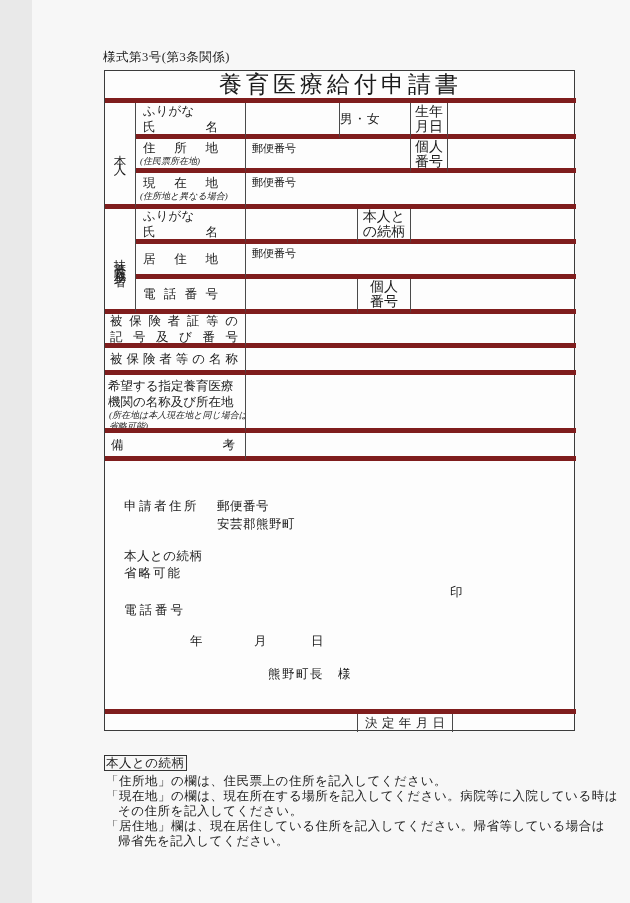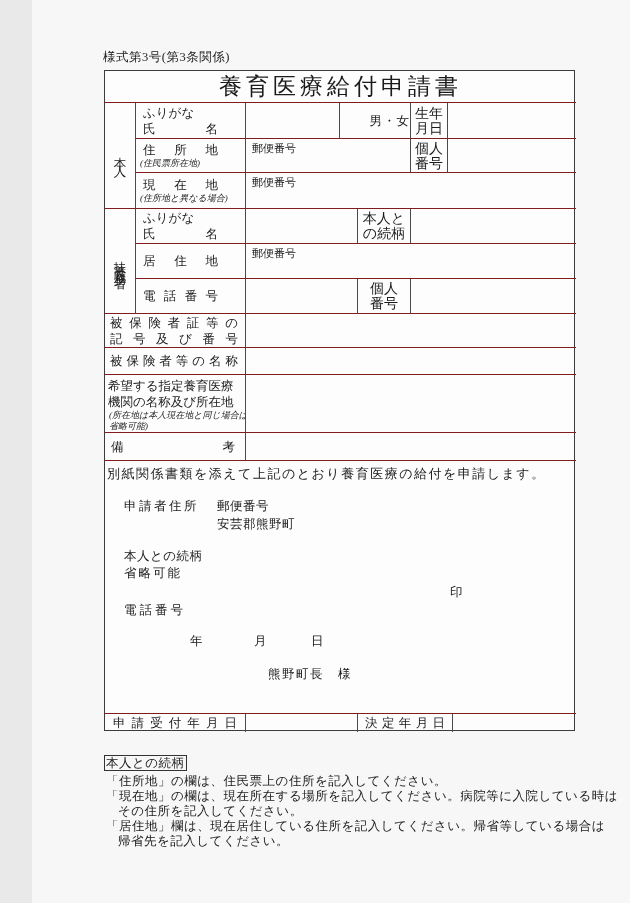--- a/index.html
+++ b/index.html
@@ -10,27 +10,27 @@
     overflow:hidden;
     margin-left:32px;
   }
   .abs { position:absolute; }
   .form-number { left:71px; top:49px; font-size:12.5px; letter-spacing:0.5px; }
   .form {
     position:absolute; left:72px; top:70px; width:471px; height:661px;
     border:1px solid #3c3c3c; background:#fdfdfd;
   }
   .cell {
-    position:absolute; border-right:1px solid #4a4a4a; border-bottom:1px solid #7f1d1d;
+    position:absolute; border-right:1px solid #4a4a4a; border-bottom:5px solid #7f1d1d;
     font-size:12.5px; line-height:16px; overflow:hidden;
   }
   .cell.no-r { border-right:none; }
   .cell.no-b { border-bottom:none; }
   .vcenter { display:flex; flex-direction:column; justify-content:center; }
-  .hcenter { align-items:flex-end; text-align:center; }
+  .hcenter { align-items:flex-start; text-align:center; }
   .title-cell { font-size:23px; letter-spacing:4px; line-height:30px;
     display:flex; align-items:center; justify-content:center; }
   .jfy { text-align:justify; text-align-last:justify; }
   .lbl-line { margin-left:7px; width:75px; }
   .lbl-full { margin-left:5px; margin-right:7px; }
   .sub { font-size:9px; line-height:11px; letter-spacing:0px; margin-left:4px; white-space:nowrap;font-style:italic; }
   .postal { font-size:11px; line-height:13px; padding:3px 0 0 6px; }
   .two-line { font-size:14px; line-height:15px; text-align:center; }
   .vtext { writing-mode:vertical-rl; text-orientation:upright; margin:0 auto; }
   .stmt { font-size:12.5px; letter-spacing:2.5px; white-space:nowrap; }
@@ -136,37 +136,33 @@
       <div class="sub">省略可能)</div>
     </div>
     <div class="cell no-r" style="left:141px;top:304px;width:330px;height:58px;"></div>
 
     <div class="cell vcenter" style="left:0;top:362px;width:141px;height:28px;">
       <div class="jfy" style="margin:0 10px 0 6px;">備考</div>
     </div>
     <div class="cell no-r" style="left:141px;top:362px;width:330px;height:28px;"></div>
 
     <div class="cell no-r" style="left:0;top:390px;width:471px;height:253px;">
-      <div class="abs" style="left:2px;top:5px;font-size:13px;letter-spacing:1.5px;white-space:nowrap;">別紙関係書類を添えて上記のとおり養育医療の給付を申請します。</div>
       <div class="abs stmt" style="left:19px;top:37px;">申請者住所</div>
       <div class="abs stmt" style="left:112px;top:37px;letter-spacing:0.5px;">郵便番号</div>
       <div class="abs stmt" style="left:112px;top:55px;letter-spacing:0.5px;">安芸郡熊野町</div>
       <div class="abs stmt" style="left:19px;top:87px;letter-spacing:0.5px;text-align:center;">本人との続柄</div>
       <div class="abs stmt" style="left:19px;top:104px;letter-spacing:2px;">省略可能</div>
       <div class="abs stmt" style="left:345px;top:123px;">印</div>
       <div class="abs stmt" style="left:19px;top:141px;letter-spacing:3px;">電話番号</div>
       <div class="abs stmt" style="left:85px;top:172px;">年</div>
       <div class="abs stmt" style="left:149px;top:172px;">月</div>
       <div class="abs stmt" style="left:206px;top:172px;">日</div>
       <div class="abs stmt" style="left:163px;top:205px;letter-spacing:1.5px;">熊野町長　様</div>
     </div>
 
-    <div class="cell no-b vcenter" style="left:0;top:643px;width:141px;height:18px;">
-      <div class="jfy" style="margin:0 8px;">申請受付年月日</div>
-    </div>
     <div class="cell no-b" style="left:141px;top:643px;width:112px;height:18px;"></div>
     <div class="cell no-b vcenter" style="left:253px;top:643px;width:95px;height:18px;">
       <div class="jfy" style="margin:0 7px;">決定年月日</div>
     </div>
     <div class="cell no-b no-r" style="left:348px;top:643px;width:123px;height:18px;"></div>
   </div>
 
   <div class="abs notes" style="left:72px;top:755px;">
     <span class="notes-title">本人との続柄</span>
   </div>

